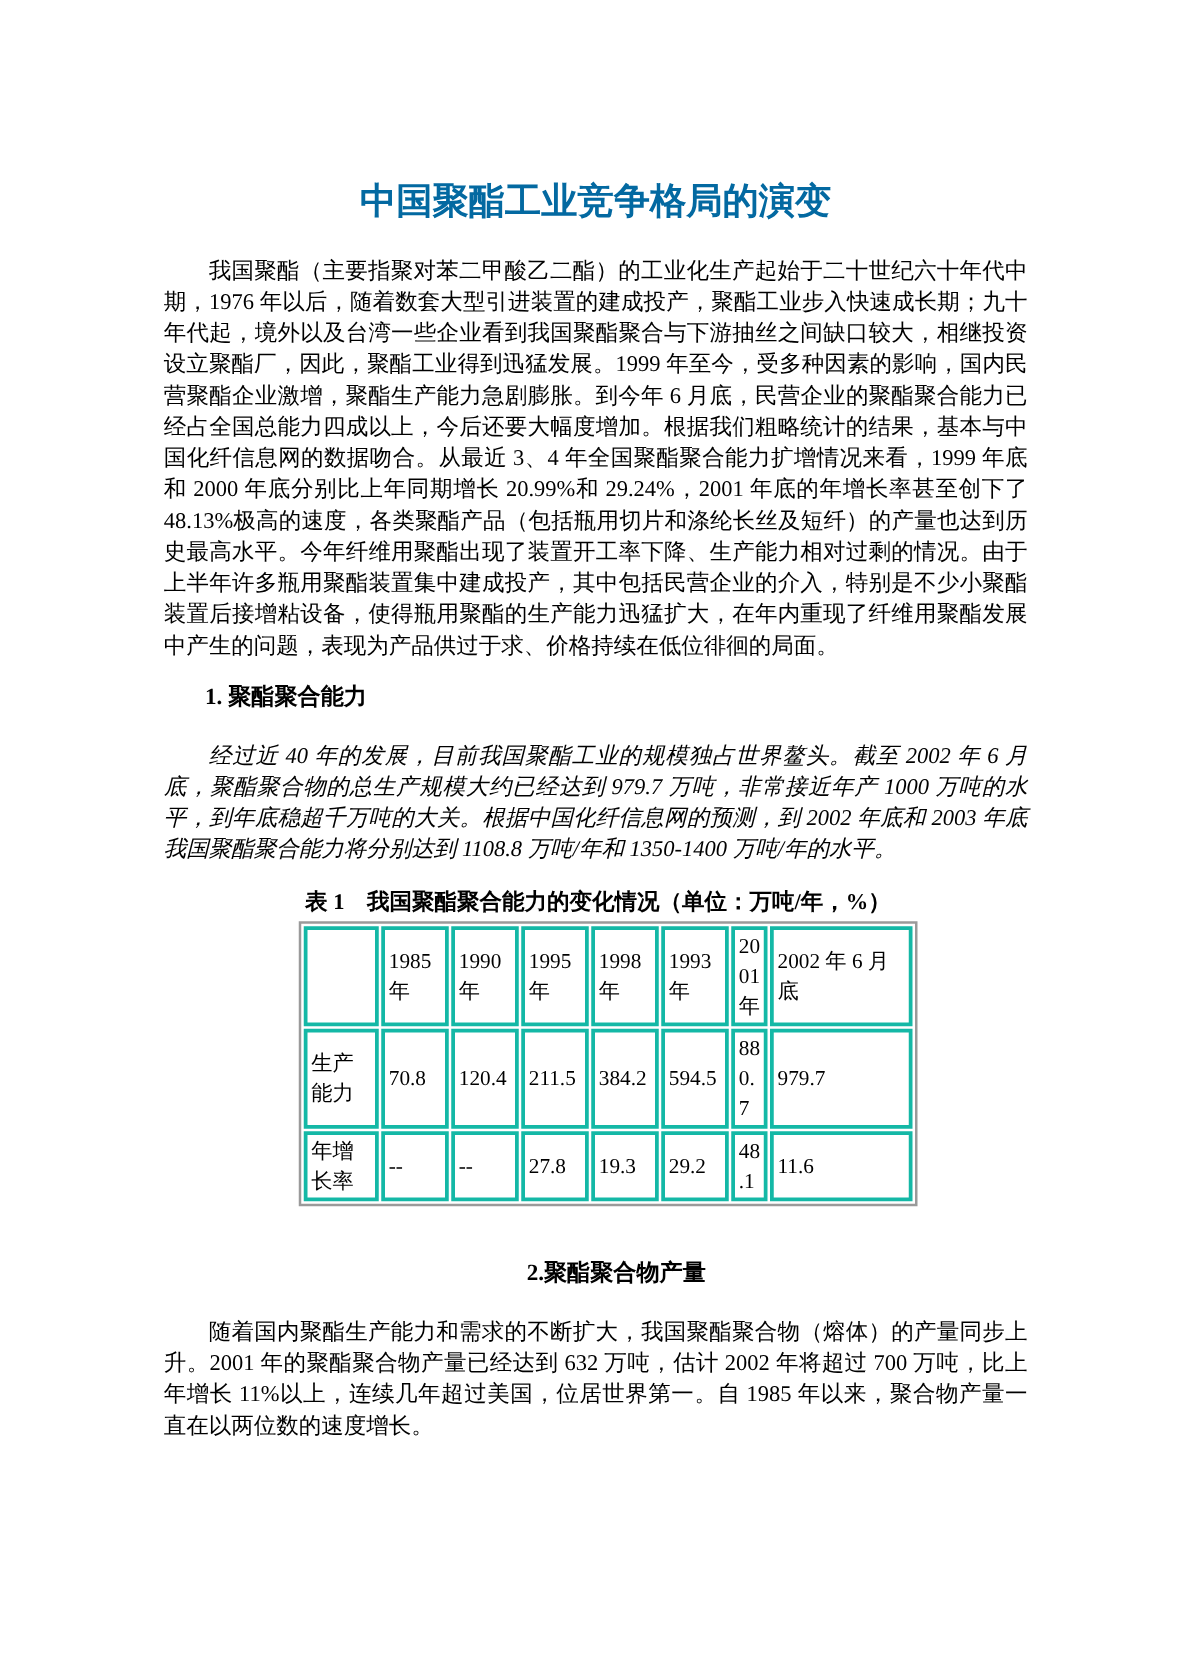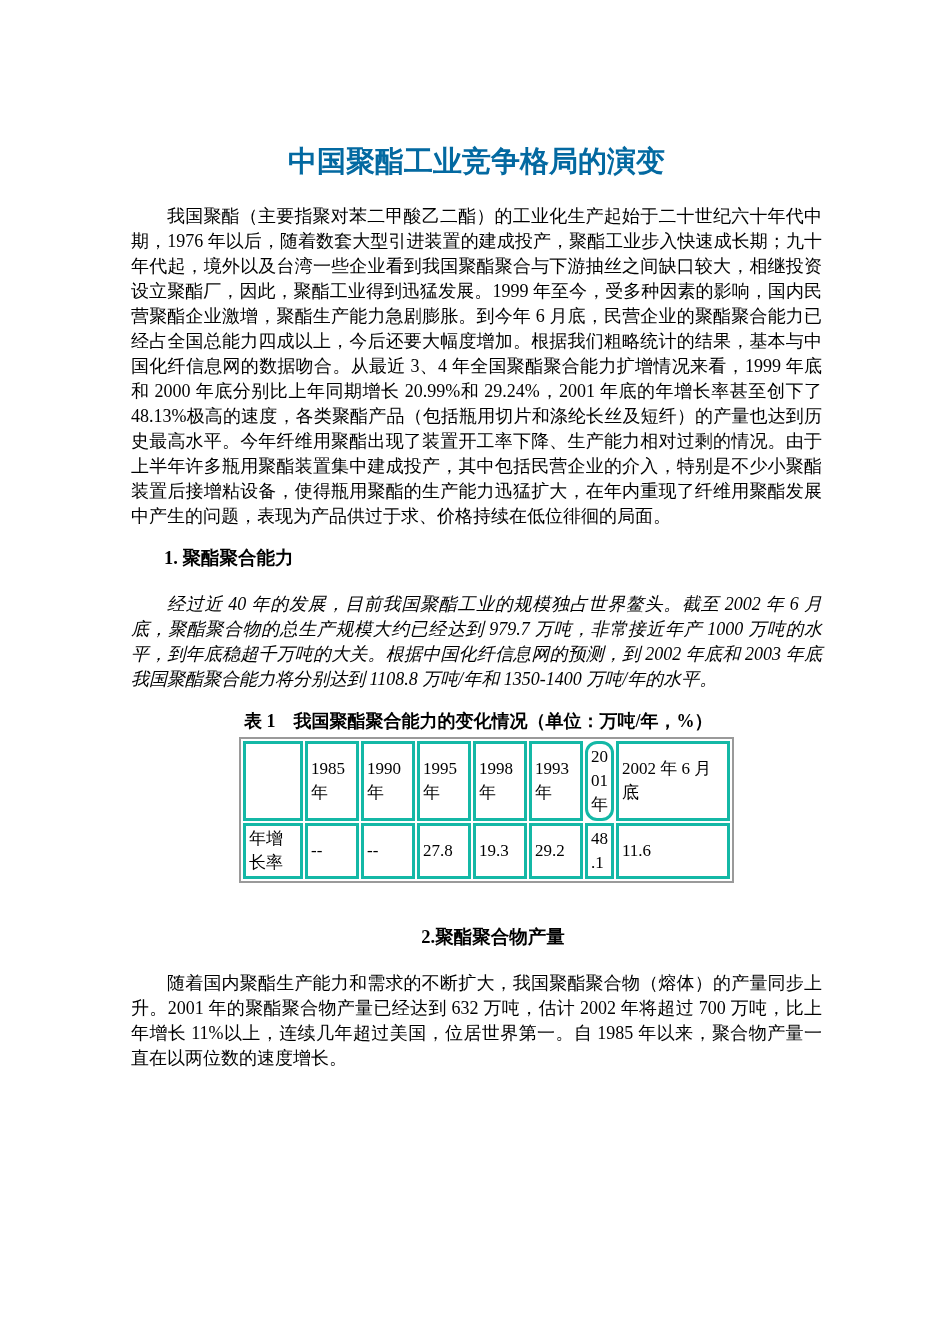--- a/index.html
+++ b/index.html
@@ -72,21 +72,21 @@
     border: 3px solid #14b8a6;
     padding: 1px 3px;
     height: 52px;
     line-height: 24px;
     vertical-align: middle;
     text-align: left;
     word-break: break-word;
   }
   .c0 { width: 60px; }
   .cy { width: 54px; }
-  .c6 { width: 24px; border-radius: 12px; }
+  .c6 { width: 24px; }
   .c7 { width: 114px; }
 </style>
 </head>
 <body>
 
 <div class="page">
 
   <h1 class="doc-title">中国聚酯工业竞争格局的演变</h1>
 
 
@@ -104,20 +104,30 @@
       <td class="c0"></td>
       <td class="cy">1985 年</td>
       <td class="cy">1990 年</td>
       <td class="cy">1995 年</td>
       <td class="cy">1998 年</td>
       <td class="cy">1993 年</td>
       <td class="c6">2001 年</td>
       <td class="c7">2002 年 6 月底</td>
     </tr>
     <tr>
+      <td>生产能力</td>
+      <td>70.8</td>
+      <td>120.4</td>
+      <td>211.5</td>
+      <td>384.2</td>
+      <td>594.5</td>
+      <td>880.7</td>
+      <td>979.7</td>
+    </tr>
+    <tr>
       <td>年增长率</td>
       <td>--</td>
       <td>--</td>
       <td>27.8</td>
       <td>19.3</td>
       <td>29.2</td>
       <td>48.1</td>
       <td>11.6</td>
     </tr>
   </tbody>

